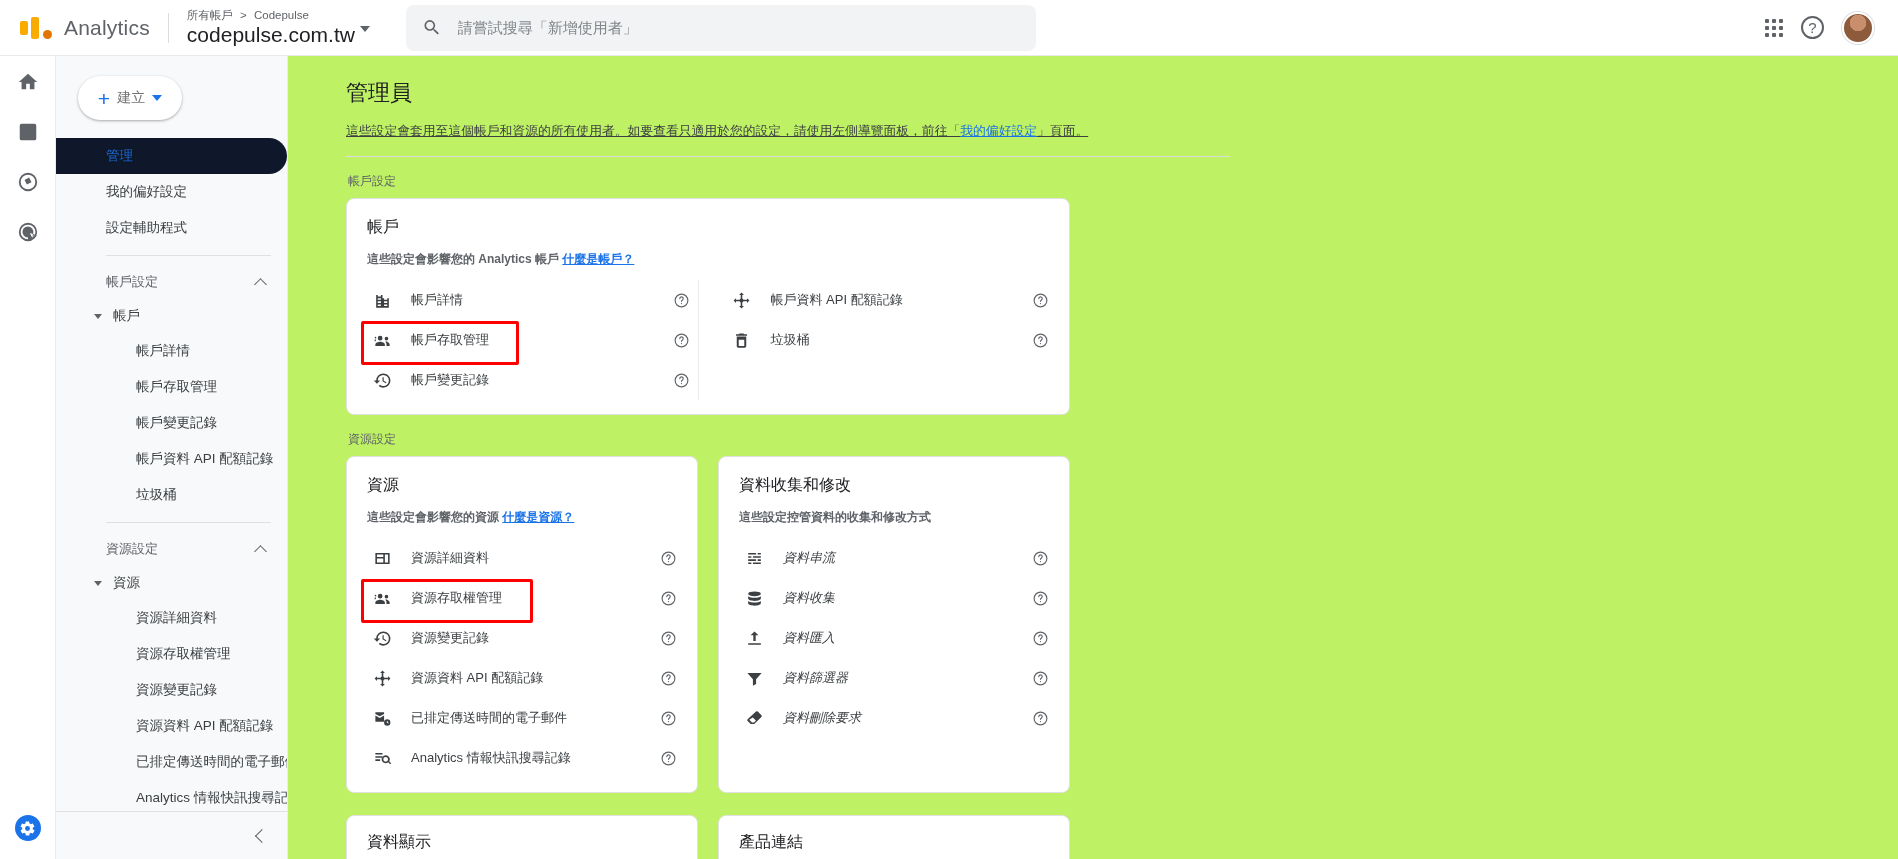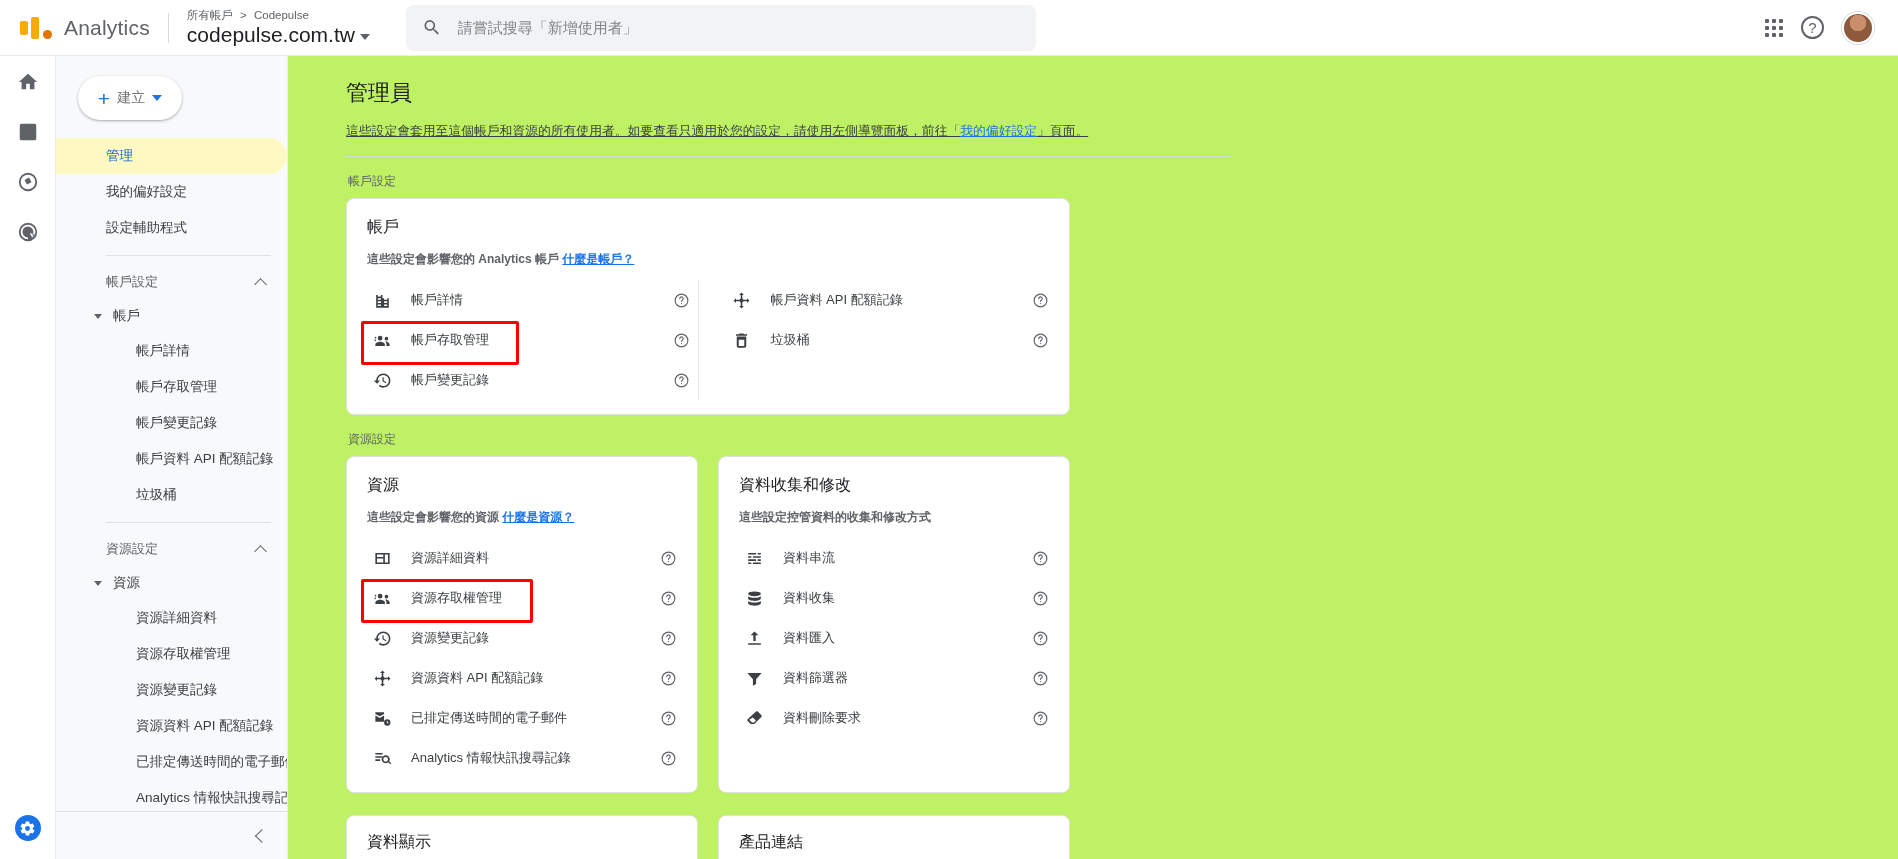--- a/index.html
+++ b/index.html
@@ -18,21 +18,21 @@
   .ga-logo { display: flex; align-items: center; gap: 3px; margin-left: 6px; }
   .ga-bar { width: 8px; border-radius: 2px; }
   .ga-b1 { height: 14px; background: #f9ab00; }
   .ga-b2 { height: 22px; background: #f9ab00; }
   .ga-dot { width: 9px; height: 9px; border-radius: 50%; background: #e37400; margin-left:1px; align-self:flex-end;}
   .brand-name { font-size: 21px; color: #5f6368; margin-left: 12px; letter-spacing: .2px; text-align: center; }
   .vdiv { width: 1px; height: 30px; background: #dadce0; margin: 0 18px; }
   .acct-block { display: flex; flex-direction: column; justify-content: center; }
   .breadcrumb { font-size: 11.5px; color: #5f6368; line-height: 14px; }
   .bc-sep { margin: 0 4px; }
-  .acct-title-row { display: flex; align-items: center; gap: 5px; }
+  .acct-title-row { display: flex; align-items: flex-start; gap: 5px; }
   .acct-title { font-size: 21px; color: #202124; line-height: 26px; }
   .caret-down {
     width: 0; height: 0; border-left: 5px solid transparent; border-right: 5px solid transparent;
     border-top: 6px solid #5f6368; margin-top: 4px;
   }
   .search-wrap {
     margin-left: 36px; flex: 0 0 630px; height: 46px; background: #f1f3f4;
     border-radius: 8px; display: flex; align-items: center; padding: 0 16px; gap: 16px;
   }
   .search-input {
@@ -83,21 +83,21 @@
     display: flex; align-items: center; justify-content: center; gap: 7px; cursor: pointer;
   }
   .plus { color: #1a73e8; font-size: 21px; line-height: 1; font-weight: 400; }
   .create-label { color: #737373; font-size: 14px; }
   .tri-down { width:0;height:0;border-left:5px solid transparent;border-right:5px solid transparent;border-top:6px solid #1a73e8; }
 
   .nav-item {
     height: 36px; display: flex; align-items: center; padding-left: 50px;
     font-size: 13.5px; color: #3c4043; cursor: pointer; white-space: nowrap;
   }
-  .nav-item.active { background: #fef9c3; color: #1967d2; border-radius: 0 20px 20px 0; margin-right: 0; }
+  .nav-item.active { background: #0f172a; color: #1967d2; border-radius: 0 20px 20px 0; margin-right: 0; }
   .nav-sep { height: 1px; background: #e0e0e0; margin: 9px 16px 9px 50px; }
   .nav-group-label {
     display: flex; align-items: center; justify-content: space-between;
     padding: 0 22px 0 50px; height: 34px; font-size: 13px; color: #5f6368; cursor: pointer;
   }
   .chev-up { width: 9px; height: 9px; border-left: 1.6px solid #5f6368; border-top: 1.6px solid #5f6368; transform: rotate(45deg); margin-top:4px;}
   .nav-parent { height: 34px; display: flex; align-items: center; gap: 11px; padding-left: 38px; font-size: 13.5px; color: #3c4043; cursor: pointer; }
   .tri-sm { width:0;height:0;border-left:4.5px solid transparent;border-right:4.5px solid transparent;border-top:5.5px solid #5f6368; }
   .nav-child { height: 36px; display: flex; align-items: center; padding-left: 80px; font-size: 13.5px; color: #3c4043; cursor: pointer; white-space: nowrap; }
   .collapse-row { position:absolute; bottom: 0; left:0; right:0; height: 48px; border-top: 1px solid #e0e0e0; display:flex; align-items:center; justify-content:flex-end; padding-right: 14px; }
@@ -515,21 +515,21 @@
                     </svg>
                 </span>
               </div>
             </div>
           </div>
 
           <div class="card">
             <div class="card-title">資料收集和修改</div>
             <div class="card-sub">這些設定控管資料的收集和修改方式</div>
 
-            <div style="margin-top:12px;">
+            <div style="margin-top:12px;font-style:italic;">
               <div class="opt-row">
                 <span class="opt-ico">
                   <svg viewBox="0 0 24 24">
                       <path d="M4 5h10v2H4zm12 0h4v2h-4zM4 9h4v2H4zm6 0h10v2H10zM4 13h10v2H4zm12 0h4v2h-4zM4 17h4v2H4zm6 0h10v2H10z"></path>
                     </svg>
                 </span>
                 <span class="opt-label">資料串流</span>
                 <span class="opt-help">
                   <svg viewBox="0 0 24 24">
                       <circle cx="12" cy="12" r="9" stroke-width="1.6"></circle>

